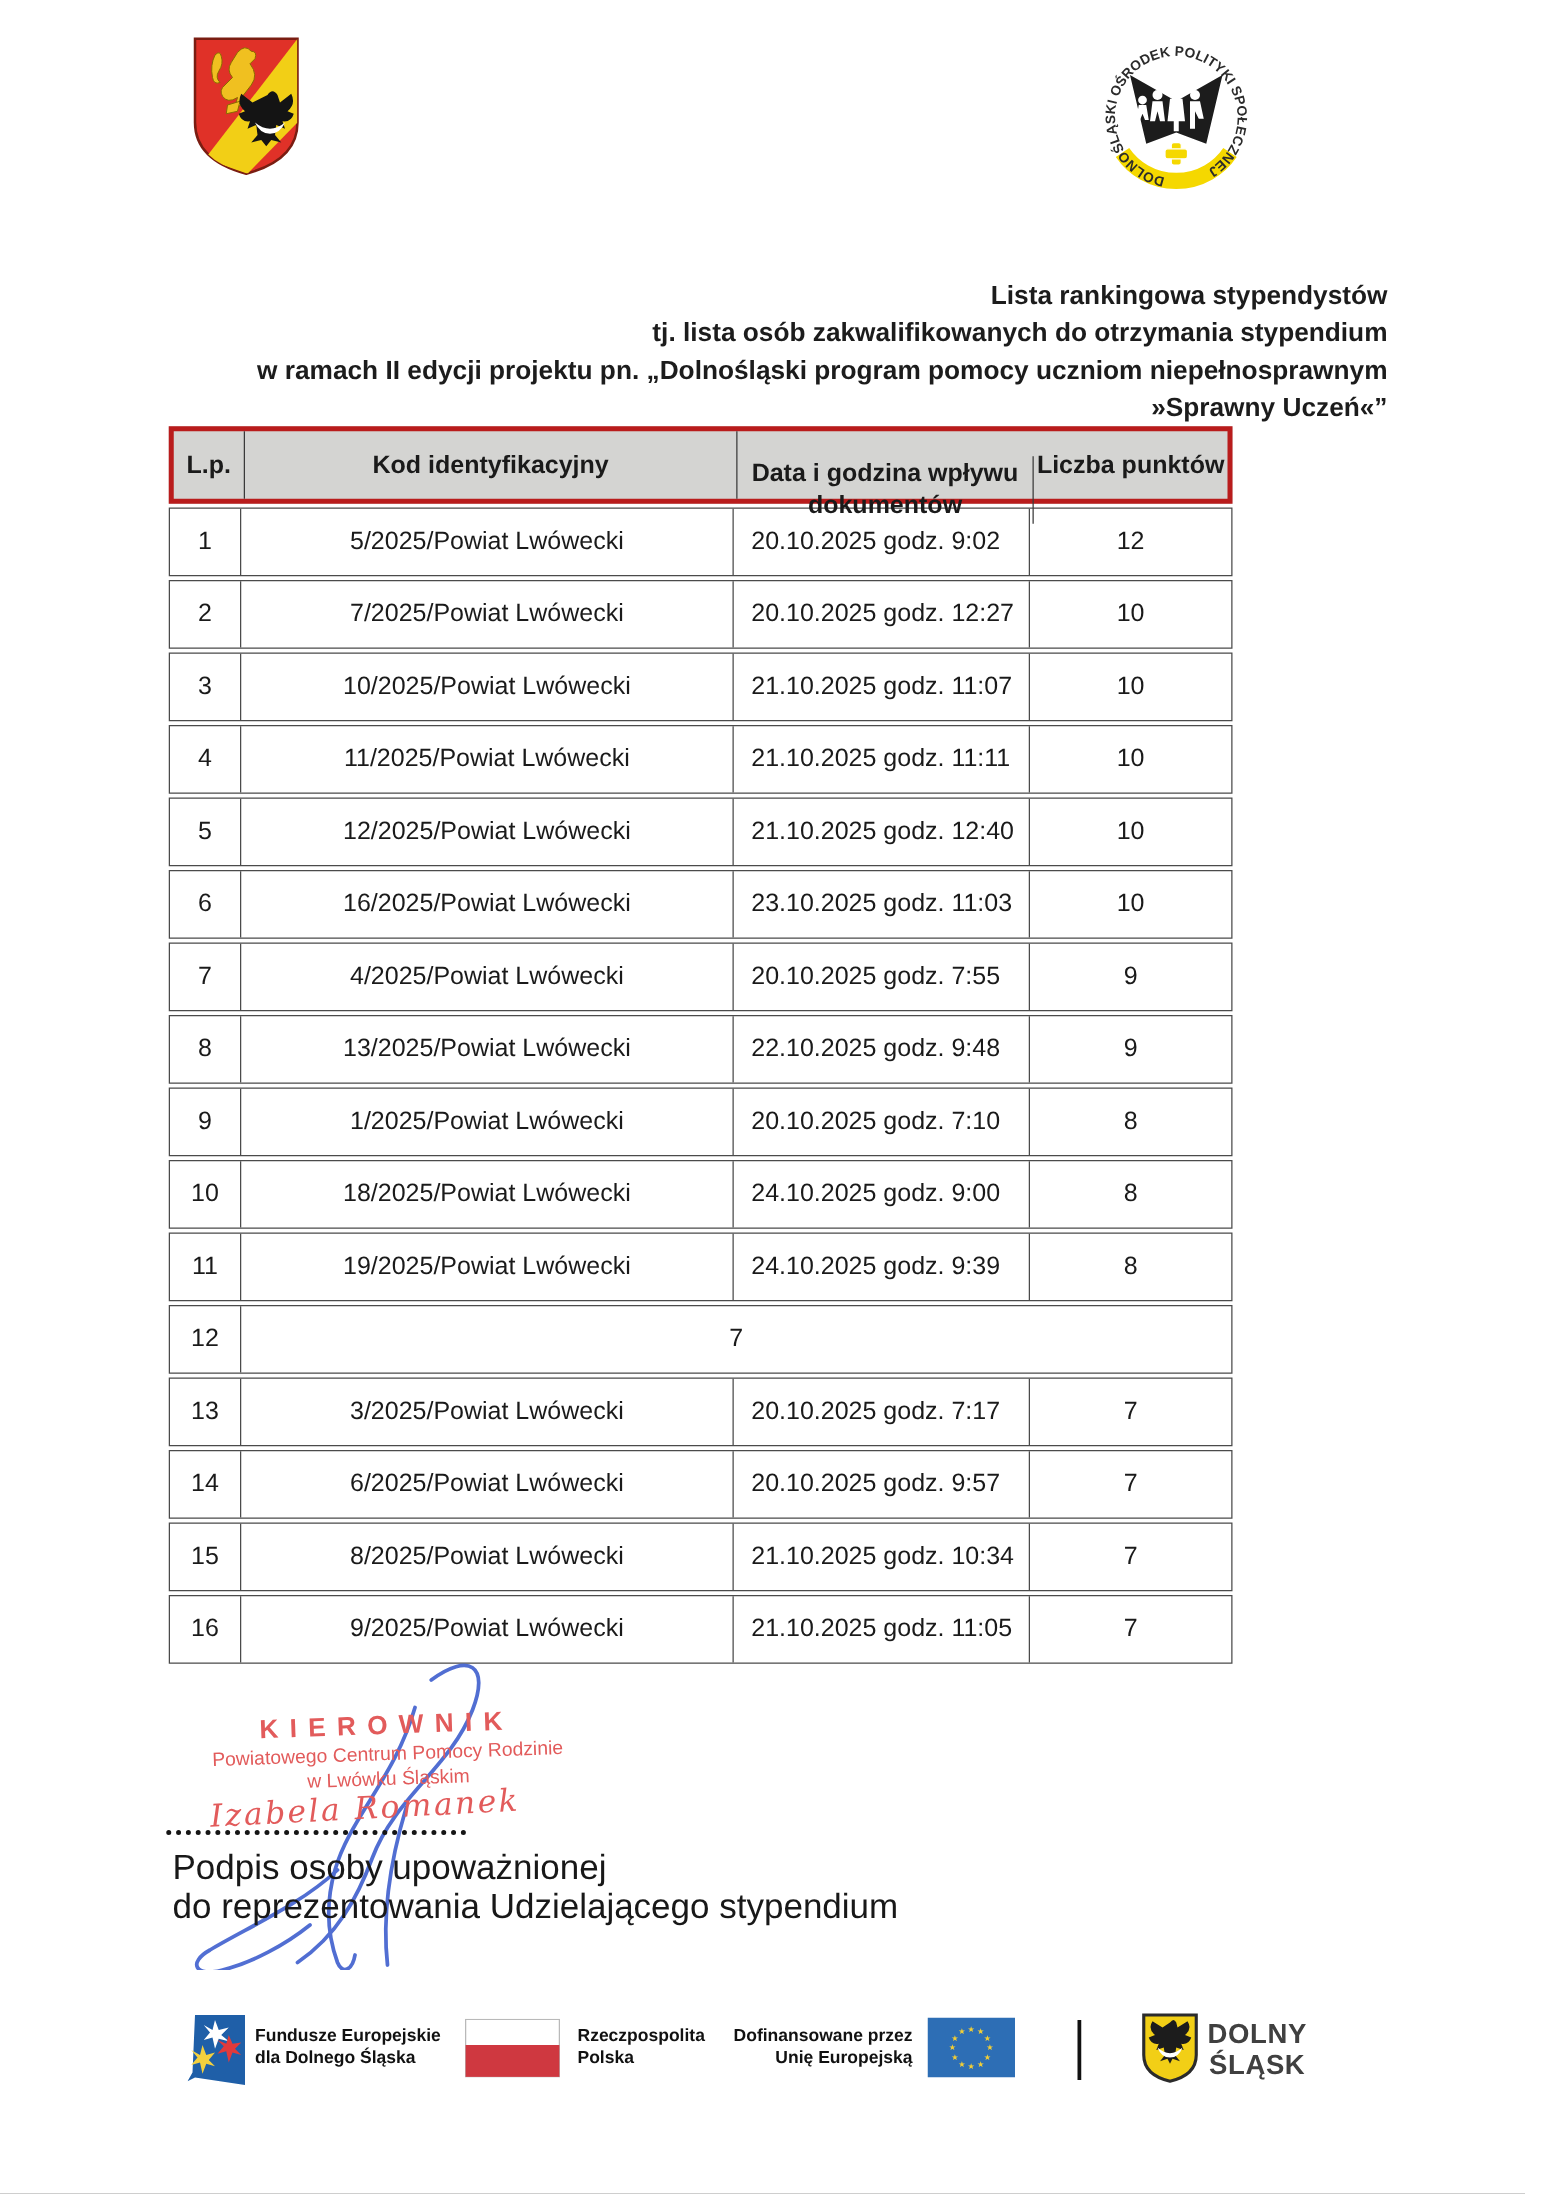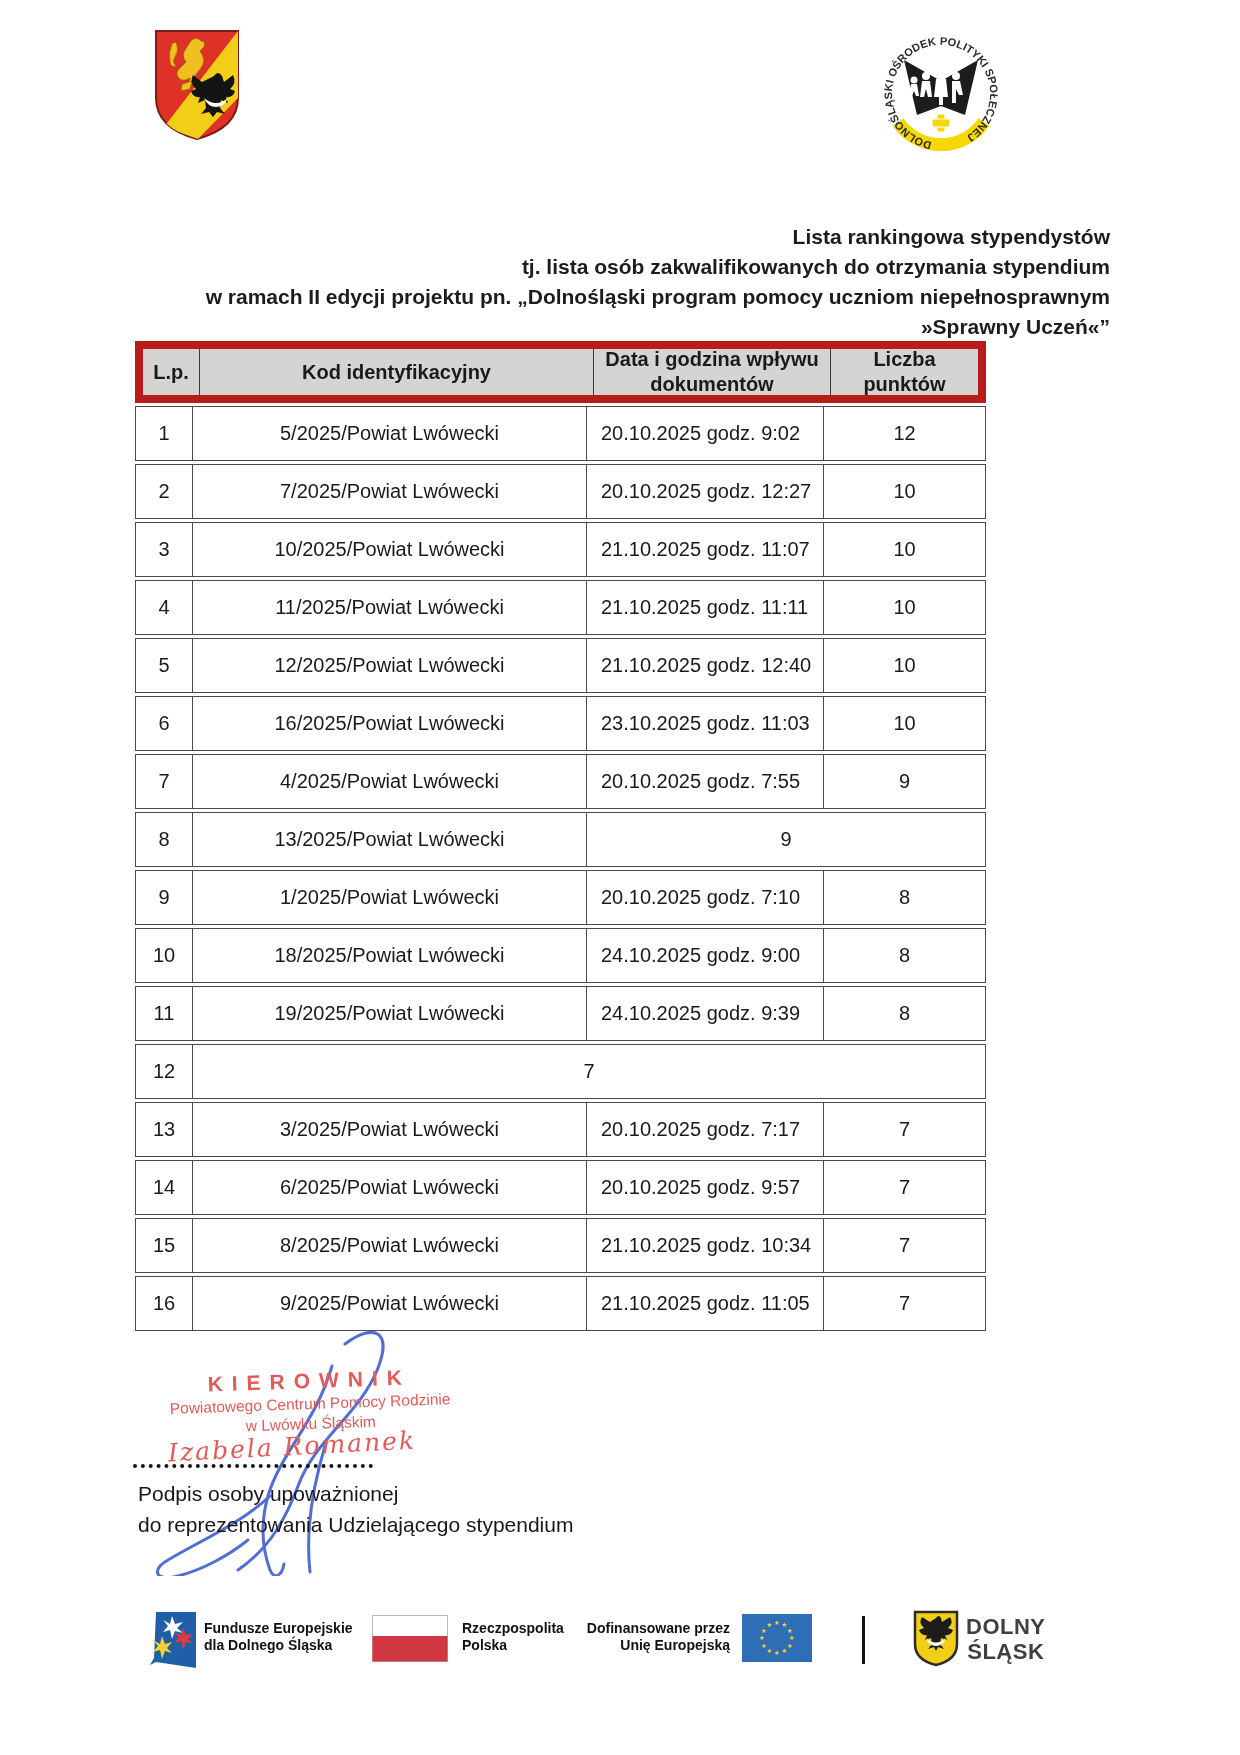--- a/index.html
+++ b/index.html
@@ -9,42 +9,42 @@
   }
   
   .coat-left{position:absolute;left:152px;top:28px;width:90px;height:114px;}
   .dops{position:absolute;left:866px;top:18px;width:150px;height:150px;}
   .dops text{font-family:"Liberation Sans",sans-serif;font-weight:bold;fill:#2b2b2b;}
   
   .title-block{position:absolute;left:0;top:222px;width:1110px;text-align:right;
     font-weight:bold;font-size:21px;line-height:30px;color:#1c1c1c;}
   
   .rank-table{position:absolute;left:135px;top:341px;width:851px;font-size:20px;}
-  .thead{display:flex;background:#d4d4d2;border:8px solid #b91c1c;box-sizing:border-box;
-    height:62px;font-weight:bold;align-items:flex-end;text-align:center;}
+  .thead{display:flex;background:#d4d4d2;border:4px solid #b91c1c;box-sizing:border-box;
+    height:62px;font-weight:bold;align-items:flex-start;text-align:center;}
   .thead .cell{display:flex;align-items:center;justify-content:center;height:100%;line-height:1.25;}
   .trow{display:flex;border:1px solid #4a4a4a;box-sizing:border-box;height:55px;margin-top:3px;
     align-items:center;background:#fff;}
   .cell{box-sizing:border-box;height:100%;display:flex;align-items:center;}
   .cell.lp   {width:57px; justify-content:center;border-right:1px solid #4a4a4a;}
   .cell.code {width:394px;justify-content:center;border-right:1px solid #4a4a4a;}
   .cell.date {width:237px;justify-content:flex-start;padding-left:14px;border-right:1px solid #4a4a4a;}
   .cell.points{flex:1;justify-content:center;}
   .thead .cell{border-right-color:#3a3a3a;}
   
   .stamp{position:absolute;left:150px;top:1368px;width:320px;text-align:center;
     transform:rotate(-2deg);line-height:1.25;}
   .stamp-title{font-size:21px;letter-spacing:9px;font-weight:bold;}
   .stamp-line{font-size:15.5px;}
   .stamp-name{position:absolute;left:168px;top:1432px;font-family:"DejaVu Serif",serif;
     font-style:italic;font-size:25px;letter-spacing:2px;transform:rotate(-3deg);}
   .sig-svg{position:absolute;left:120px;top:1326px;width:330px;height:250px;pointer-events:none;}
   .dotted-line{position:absolute;left:133px;top:1452px;width:240px;height:12px;
     border-bottom:4px dotted #151515;}
-  .sig-caption{position:absolute;left:138px;top:1478px;font-size:21px;line-height:31px;color:#181818;}
+  .sig-caption{position:absolute;left:138px;top:1478px;font-size:28px;line-height:31px;color:#181818;}
   
   .footer{position:absolute;left:0;top:1608px;width:1240px;height:110px;}
   .f-abs{position:absolute;}
   .f-label{font-weight:bold;font-size:14px;line-height:17px;color:#111;}
   .f-label.right{text-align:right;}
   .eu-star{font-size:6.5px;fill:#f3cf36;text-anchor:middle;font-family:"DejaVu Sans",sans-serif;}
   .divider-bar{position:absolute;left:862px;top:8px;width:3px;height:48px;background:#111;}
   .ds-text{font-weight:bold;font-size:22px;line-height:25px;letter-spacing:0.5px;color:#404040;text-align:center;}
 </style>
 </head>
@@ -155,20 +155,21 @@
         </div>
         <div class="trow">
           <div class="cell lp">7</div>
           <div class="cell code">4/2025/Powiat Lwówecki</div>
           <div class="cell date">20.10.2025 godz. 7:55</div>
           <div class="cell points">9</div>
         </div>
         <div class="trow">
           <div class="cell lp">8</div>
           <div class="cell code">13/2025/Powiat Lwówecki</div>
+          <div class="cell date">22.10.2025 godz. 9:48</div>
           <div class="cell points">9</div>
         </div>
         <div class="trow">
           <div class="cell lp">9</div>
           <div class="cell code">1/2025/Powiat Lwówecki</div>
           <div class="cell date">20.10.2025 godz. 7:10</div>
           <div class="cell points">8</div>
         </div>
         <div class="trow">
           <div class="cell lp">10</div>

